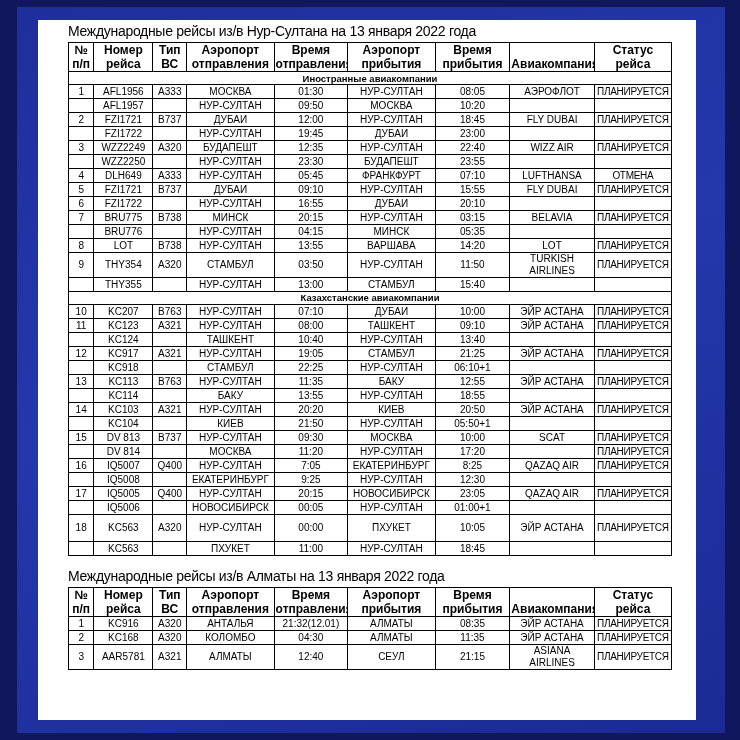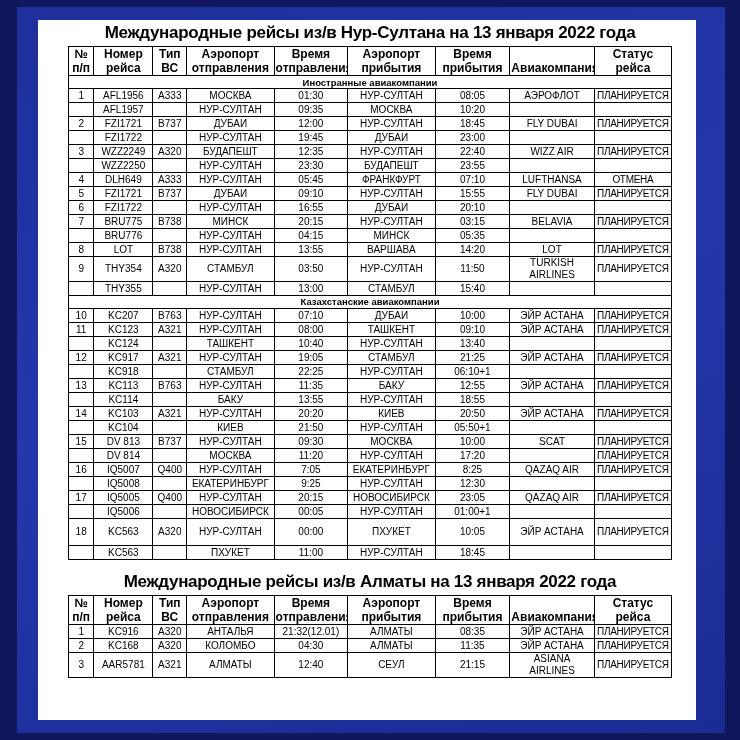--- a/index.html
+++ b/index.html
@@ -9,21 +9,21 @@
   }
   .frame-inner{
     position:absolute;left:17px;top:7px;right:15px;bottom:7px;
     background:linear-gradient(160deg,#1e2f9c 0%,#2438ac 45%,#1b2b94 100%);
   }
   .panel{
     position:absolute;left:38px;top:20px;width:658px;height:700px;
     background:#ffffff;box-sizing:border-box;padding:2px 24px 6px 30px;
   }
   .title{
-    text-align:center;font-weight:bold;font-size:17px;color:#000;
+    font-weight:normal;font-size:14px;color:#000;
     letter-spacing:-0.3px;margin:1px 0 3px 0;white-space:nowrap;
   }
   .title2{margin-top:12px;}
   table{width:100%;border-collapse:collapse;table-layout:fixed;}
   th,td{
     border:1px solid #000;text-align:center;vertical-align:middle;
     padding:0 1px;font-size:10px;line-height:1.18;color:#000;
     overflow:hidden;height:13px;
   }
   th{font-size:12px;font-weight:bold;height:26px;}
@@ -83,21 +83,21 @@
           <td>НУР-СУЛТАН</td>
           <td>08:05</td>
           <td>АЭРОФЛОТ</td>
           <td class="status">ПЛАНИРУЕТСЯ</td>
         </tr>
         <tr>
           <td></td>
           <td>AFL1957</td>
           <td></td>
           <td>НУР-СУЛТАН</td>
-          <td>09:35</td>
+          <td>09:50</td>
           <td>МОСКВА</td>
           <td>10:20</td>
           <td></td>
           <td class="status"></td>
         </tr>
         <tr>
           <td>2</td>
           <td>FZI1721</td>
           <td>B737</td>
           <td>ДУБАИ</td>

